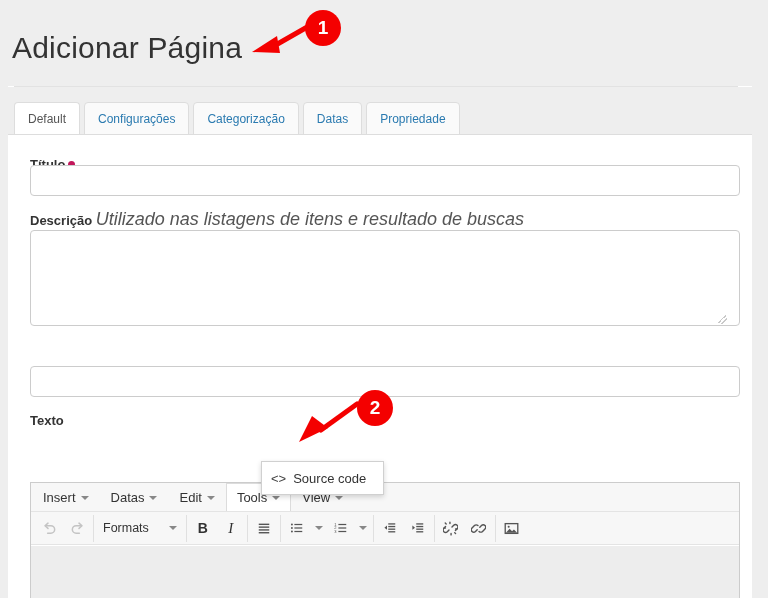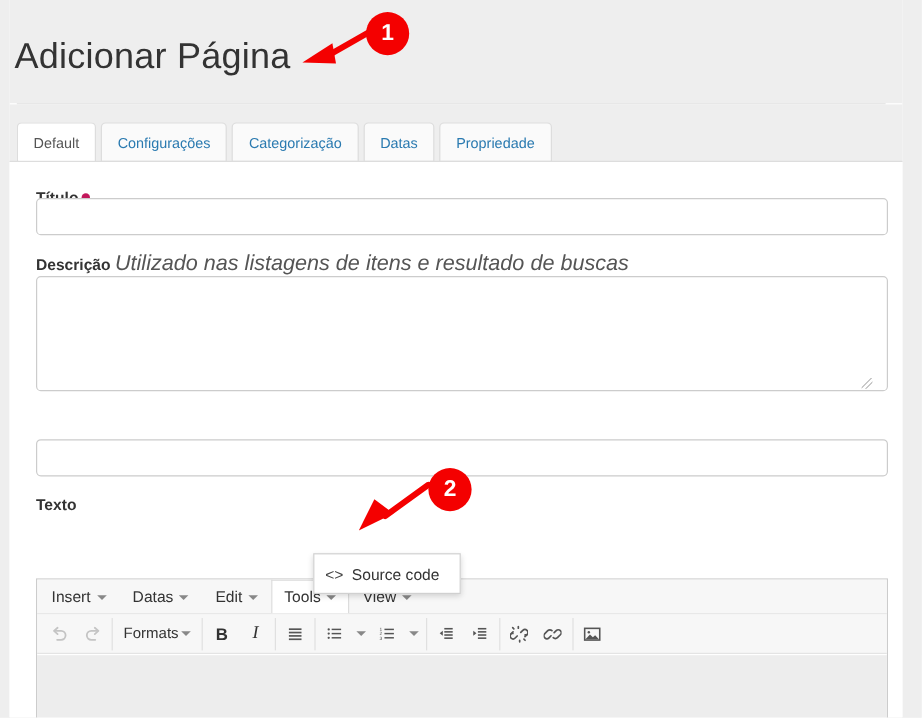--- a/index.html
+++ b/index.html
@@ -218,21 +218,21 @@
   .tb-btn {
     width: 28px; height: 25px;
     display: flex; align-items: center; justify-content: center;
     cursor: pointer;
     color: #555555;
     font-size: 14px;
     border-radius: 3px;
   }
   .tb-btn.disabled { color: #c4c4c4; }
   .tb-text {
-    display: flex; align-items: center; gap: 2px;
+    display: flex; align-items: center; gap: 20px;
     padding: 0 7px; height: 25px;
     font-size: 12.5px; color: #333; cursor: pointer;
     white-space: nowrap;
   }
   .tb-split-caret {
     width: 16px; height: 25px;
     display:flex; align-items:center; justify-content:center;
     cursor:pointer;
   }
   .mce-body {

